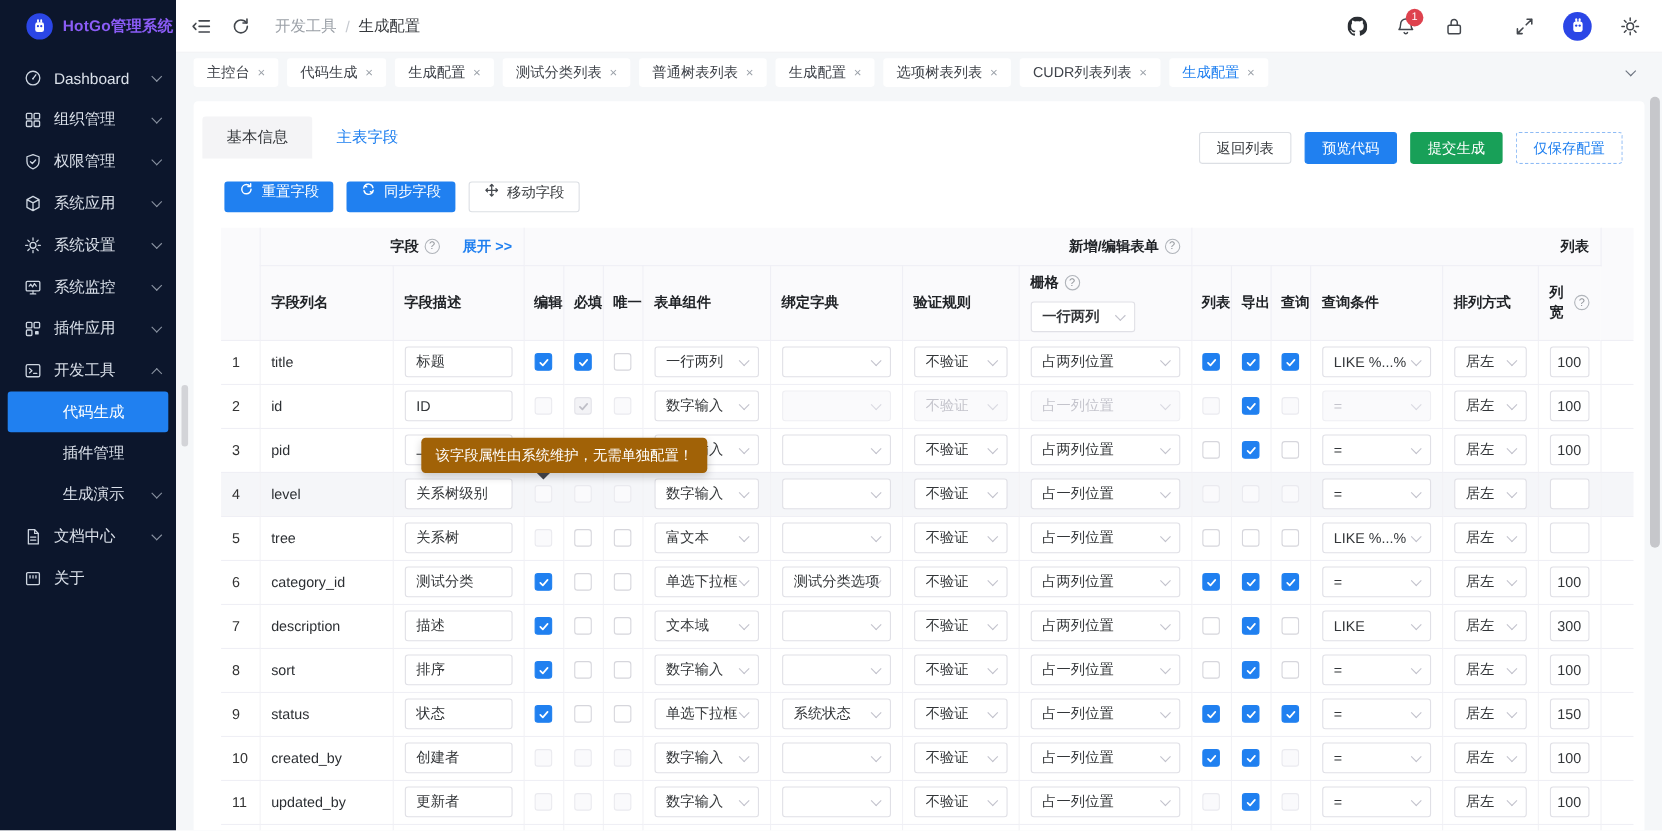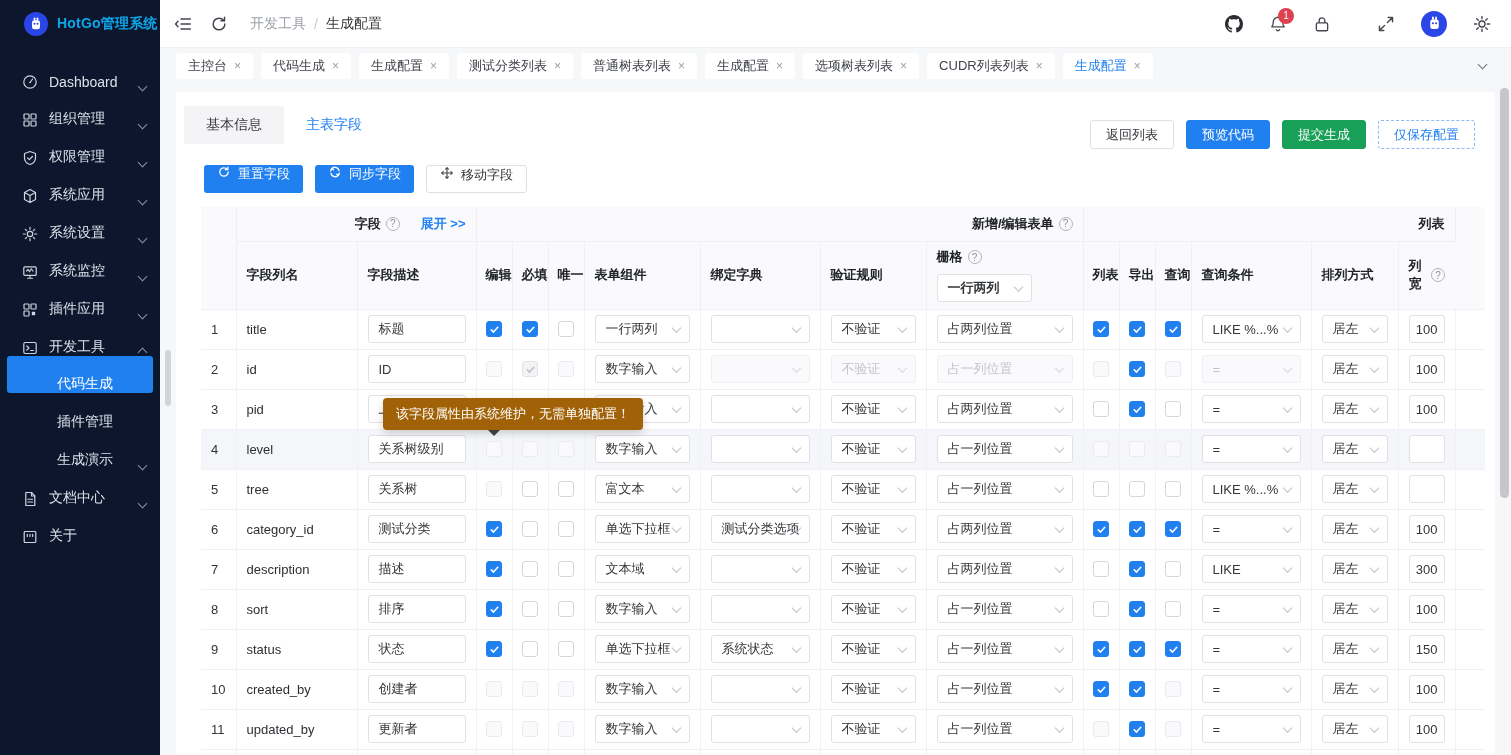--- a/index.html
+++ b/index.html
@@ -5,23 +5,23 @@
 *{margin:0;padding:0;box-sizing:border-box}
 html,body{width:1511px;height:755px;overflow:hidden}
 body{font-family:"Liberation Sans","DejaVu Sans",sans-serif;font-size:13px;color:#333639;background:#f5f7f9;position:relative}
 .app{display:flex;width:100%;height:100%}
 
 
 .sidebar{width:160px;min-width:160px;background:#0c162c;height:100%;position:relative;z-index:2}
 .logo-row{height:48px;display:flex;align-items:center;padding-left:24px}
 .logo-circle{width:24px;height:24px;border-radius:50%;background:#2b46e6;display:flex;align-items:center;justify-content:center;margin-right:9px}
 .logo-circle svg{width:16px;height:16px}
-.logo-title{color:#0ea5e9;font-size:14px;font-weight:bold;letter-spacing:.2px}
+.logo-title{color:#8b5cf6;font-size:14px;font-weight:bold;letter-spacing:.2px}
 .side-nav{margin-top:4px}
-.menu-item{display:flex;align-items:flex-end;height:38px;padding:0 14px 0 22px;font-size:14px;color:#dbe1ea;cursor:pointer}
+.menu-item{display:flex;align-items:center;height:38px;padding:0 14px 0 22px;font-size:14px;color:#dbe1ea;cursor:pointer}
 .menu-item .mi-icon{width:16px;height:16px;margin-right:11px;display:inline-flex;flex:none}
 .menu-item .mi-icon svg{width:16px;height:16px}
 .menu-item .mi-label{flex:1;white-space:nowrap;overflow:hidden}
 .menu-item.child{padding-left:57px}
 .menu-item.active{background:#2080f0;color:#fff;border-radius:3px;margin:0 7px;padding-left:50px;height:37px}
 .chev{width:7px;height:7px;border-right:1.4px solid #8a93a2;border-bottom:1.4px solid #8a93a2;transform:rotate(45deg);margin-top:-4px;flex:none}
 .chev.up{transform:rotate(-135deg);margin-top:4px}
 .side-scroll-thumb{position:absolute;left:165px;top:350px;width:6px;height:56px;background:#d3d4d8;border-radius:3px;z-index:6}
 
 

